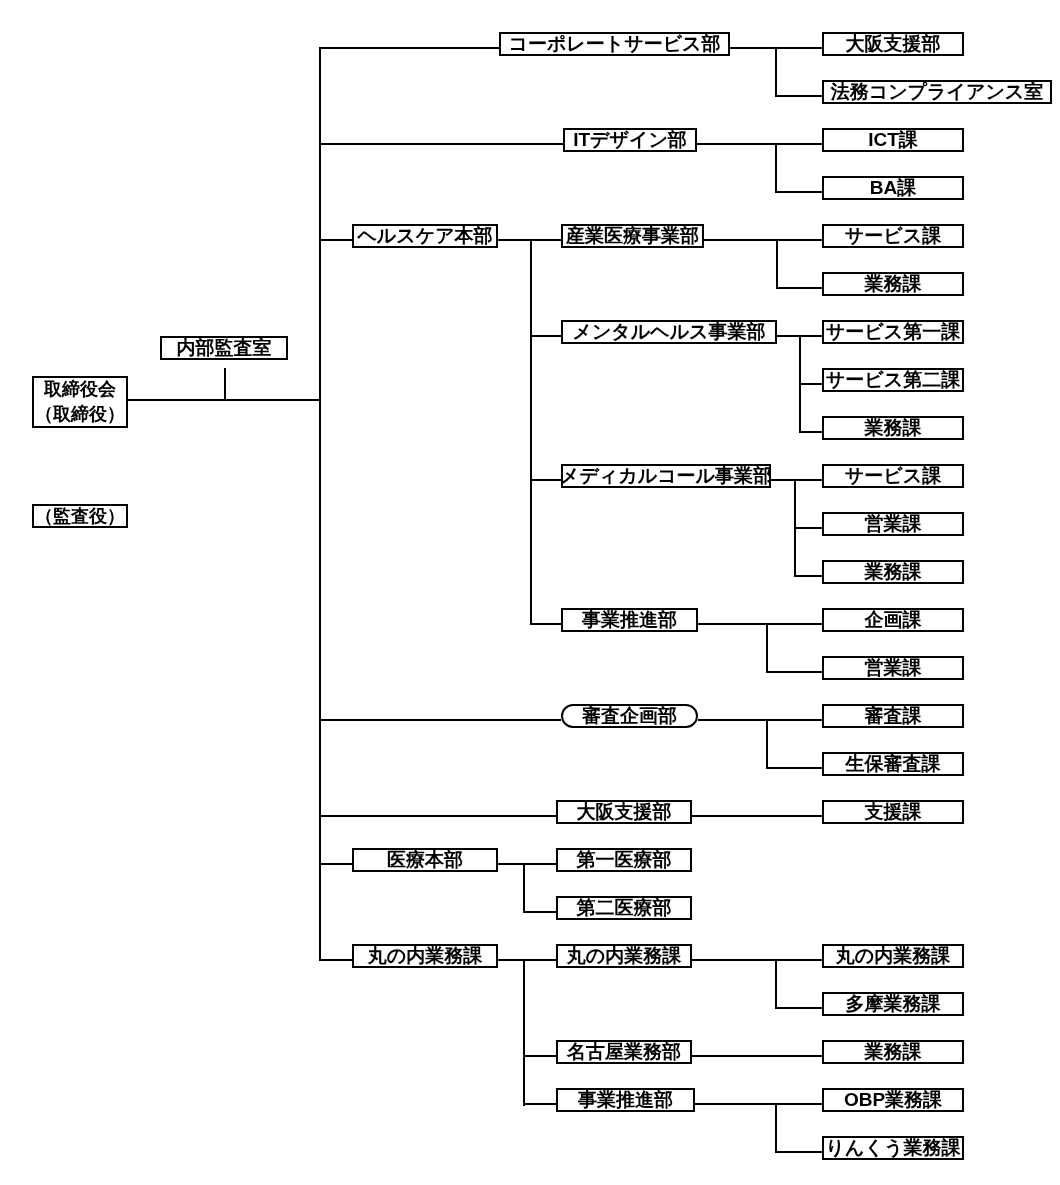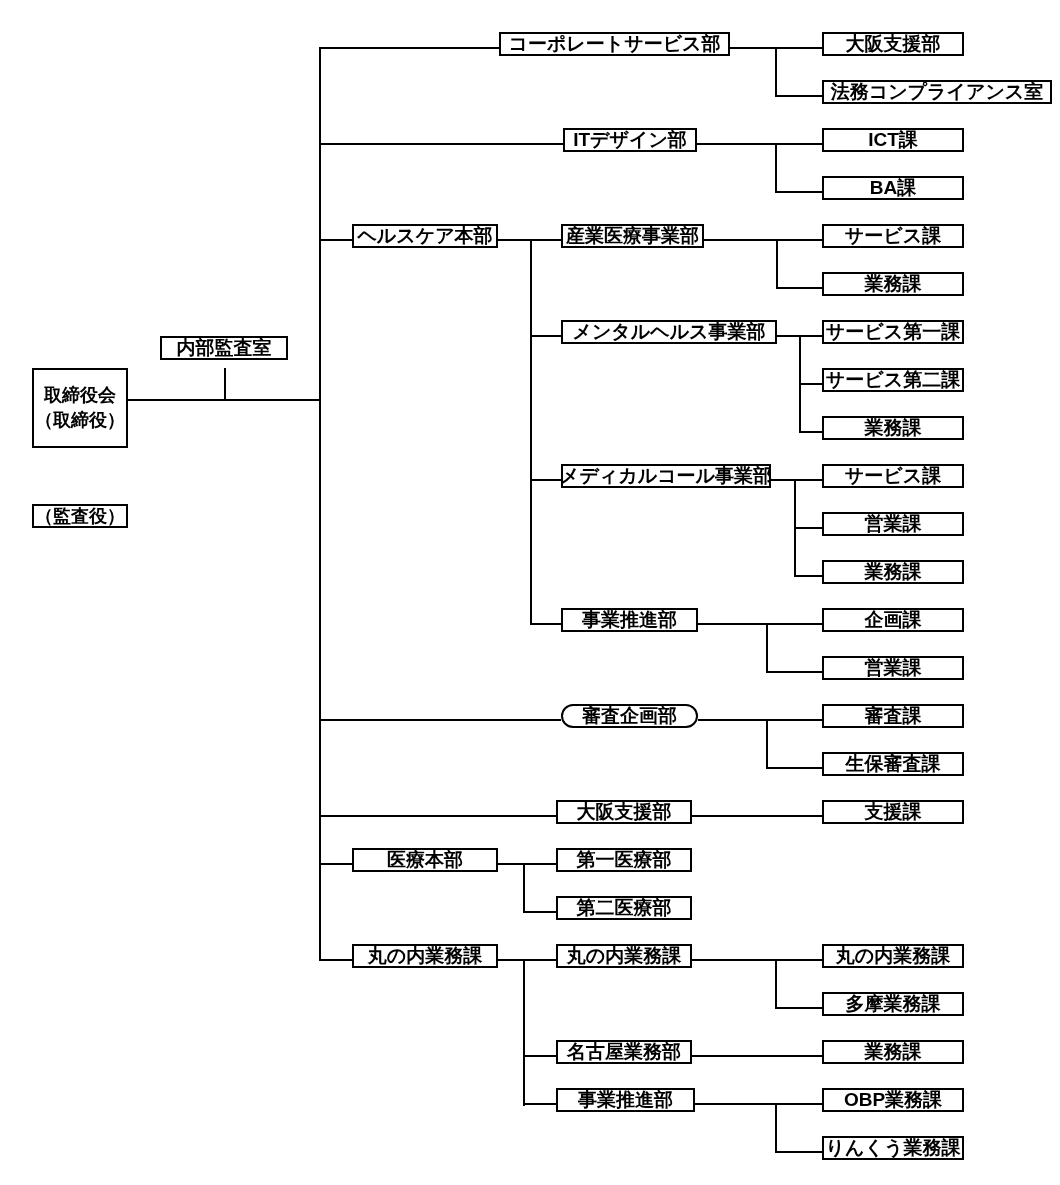--- a/index.html
+++ b/index.html
@@ -1,22 +1,22 @@
 <!DOCTYPE html>
 <html><head>
 <meta charset="utf-8">
 <style>
   html,body{margin:0;padding:0;background:#ffffff;}
   body{width:1060px;height:1185px;position:relative;overflow:hidden;
        font-family:"Liberation Sans","DejaVu Sans",sans-serif;color:#000;}
   .box{position:absolute;height:24px;box-sizing:border-box;border:2px solid #000;
        background:#fff;display:flex;align-items:center;justify-content:center;
        font-weight:bold;font-size:19px;white-space:nowrap;z-index:2;}
-  .box.tall{height:80px;flex-direction:column;line-height:1.4;font-size:18px;
-       align-items:center;justify-content:center;}
+  .box.tall{height:52px;flex-direction:column;line-height:1.4;font-size:18px;
+       align-items:center;justify-content:center;margin-top:8px;}
   .box.sm{font-size:18px;margin-top:40px;}
   .hl{position:absolute;height:2px;background:#000;z-index:1;}
   .vl{position:absolute;width:2px;background:#000;z-index:1;}
 </style>
 </head>
 <body>
 
 <div class="box tall" style="left:32px;top:368px;width:96px;">
   <span>取締役会</span>
   <span>（取締役）</span>

